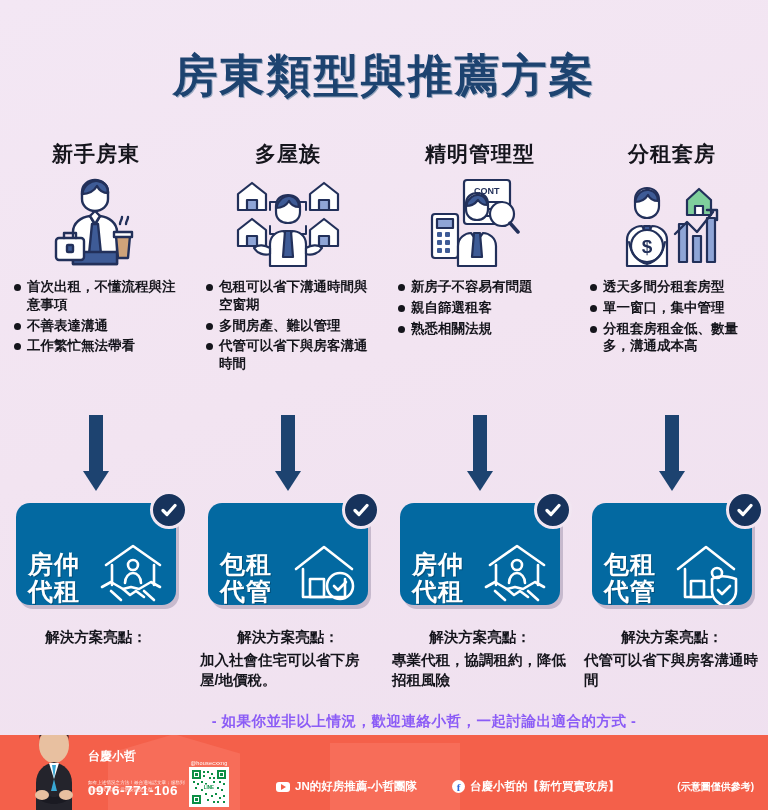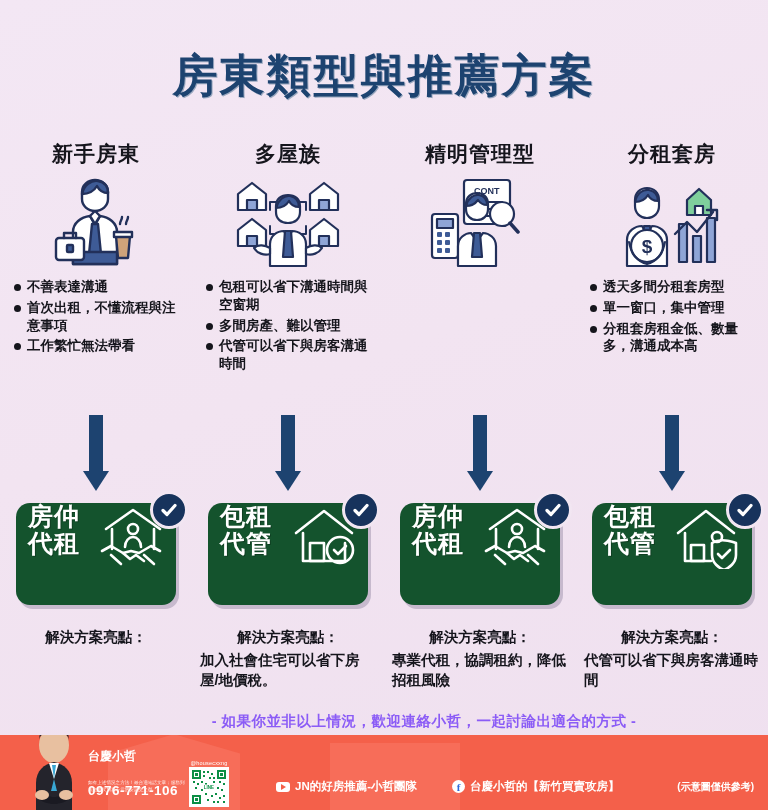--- a/index.html
+++ b/index.html
@@ -52,23 +52,23 @@
     position:absolute;left:0;top:56px;width:0;height:0;
     border-left:13px solid transparent;border-right:13px solid transparent;
     border-top:20px solid #1d4370;
   }
 
   
   .cards{position:absolute;left:0;top:503px;width:768px;height:115px;display:flex;}
   .card-cell{width:192px;display:flex;justify-content:center;position:relative;}
   .card{
     position:relative;width:160px;height:102px;border-radius:14px;
-    background:#14532d;
+    background:#0369a1;
     box-shadow:3px 4px 0 rgba(120,110,140,.35);
-    display:flex;align-items:flex-start;padding:0 6px 0 12px;box-sizing:border-box;
+    display:flex;align-items:flex-end;padding:0 6px 0 12px;box-sizing:border-box;
   }
   .card-label{
     color:#fff;font-size:25px;font-weight:bold;line-height:1.08;letter-spacing:1px;
     text-shadow:1px 1px 0 rgba(0,0,0,.25);
     white-space:pre-line;
   }
   .card-icon{margin-left:auto;margin-right:2px;display:flex;align-items:center;}
   .check-badge{
     position:absolute;right:-12px;top:-12px;width:38px;height:38px;border-radius:50%;
     background:#17335c;display:flex;align-items:center;justify-content:center;
@@ -180,25 +180,25 @@
             <rect x="25" y="71" width="6" height="7" rx="1" fill="#3e5b96"></rect>
             <path d="M74 62h14l-2 22H76z" fill="#cfa37a" stroke="#22305a"></path>
             <path d="M72 58h18v5H72z" fill="#fff"></path>
             <path d="M78 50c0-3 2-4 2-7M84 50c0-3 2-4 2-7"></path>
           </g>
         </svg>
       </div>
       <div class="bullets">
         <div class="bullet">
             <span class="dot"></span>
+            <span class="txt">首次出租，不懂流程與注意事項</span>
+          </div>
+        <div class="bullet">
+            <span class="dot"></span>
             <span class="txt">不善表達溝通</span>
-          </div>
-        <div class="bullet">
-            <span class="dot"></span>
-            <span class="txt">首次出租，不懂流程與注意事項</span>
           </div>
         <div class="bullet">
             <span class="dot"></span>
             <span class="txt">工作繁忙無法帶看</span>
           </div>
       </div>
     </div>
 
     <div class="col">
       <div class="col-head">多屋族</div>
@@ -258,20 +258,34 @@
                 <rect x="23" y="66" width="5" height="5" rx="1"></rect>
               <rect x="15" y="74" width="5" height="5" rx="1"></rect>
                 <rect x="23" y="74" width="5" height="5" rx="1"></rect>
             </g>
             <path d="M44 30c0-7 5-11 11-11s11 4 11 11v5c0 7-5 11-11 11s-11-4-11-11z" fill="#fff"></path>
             <path d="M44 32c2-8 8-12 13-11 5 1 8 4 8 10-4 0-7-2-9-5-3 4-7 6-12 6z" fill="#3e5b96" stroke="#22305a"></path>
             <path d="M36 92V72c0-8 7-13 13-13l6 8 6-8c6 0 13 5 13 13v20z" fill="#fff"></path>
             <path d="M52 59h6l2 24h-10z" fill="#3e5b96" stroke="#22305a"></path>
           </g>
         </svg>
+      </div>
+      <div class="bullets">
+        <div class="bullet">
+            <span class="dot"></span>
+            <span class="txt">新房子不容易有問題</span>
+          </div>
+        <div class="bullet">
+            <span class="dot"></span>
+            <span class="txt">親自篩選租客</span>
+          </div>
+        <div class="bullet">
+            <span class="dot"></span>
+            <span class="txt">熟悉相關法規</span>
+          </div>
       </div>
     </div>
 
     <div class="col">
       <div class="col-head">分租套房</div>
       <div class="col-ill">
         <svg width="118" height="96" viewBox="0 0 118 96">
           <g fill="none" stroke="#22305a" stroke-width="2.2" stroke-linejoin="round" stroke-linecap="round">
             <path d="M74 26l12-11 12 11v15H74z" fill="#7fcf9c" stroke="#22305a"></path>
             <rect x="82" y="32" width="8" height="9" fill="#fff"></rect>

